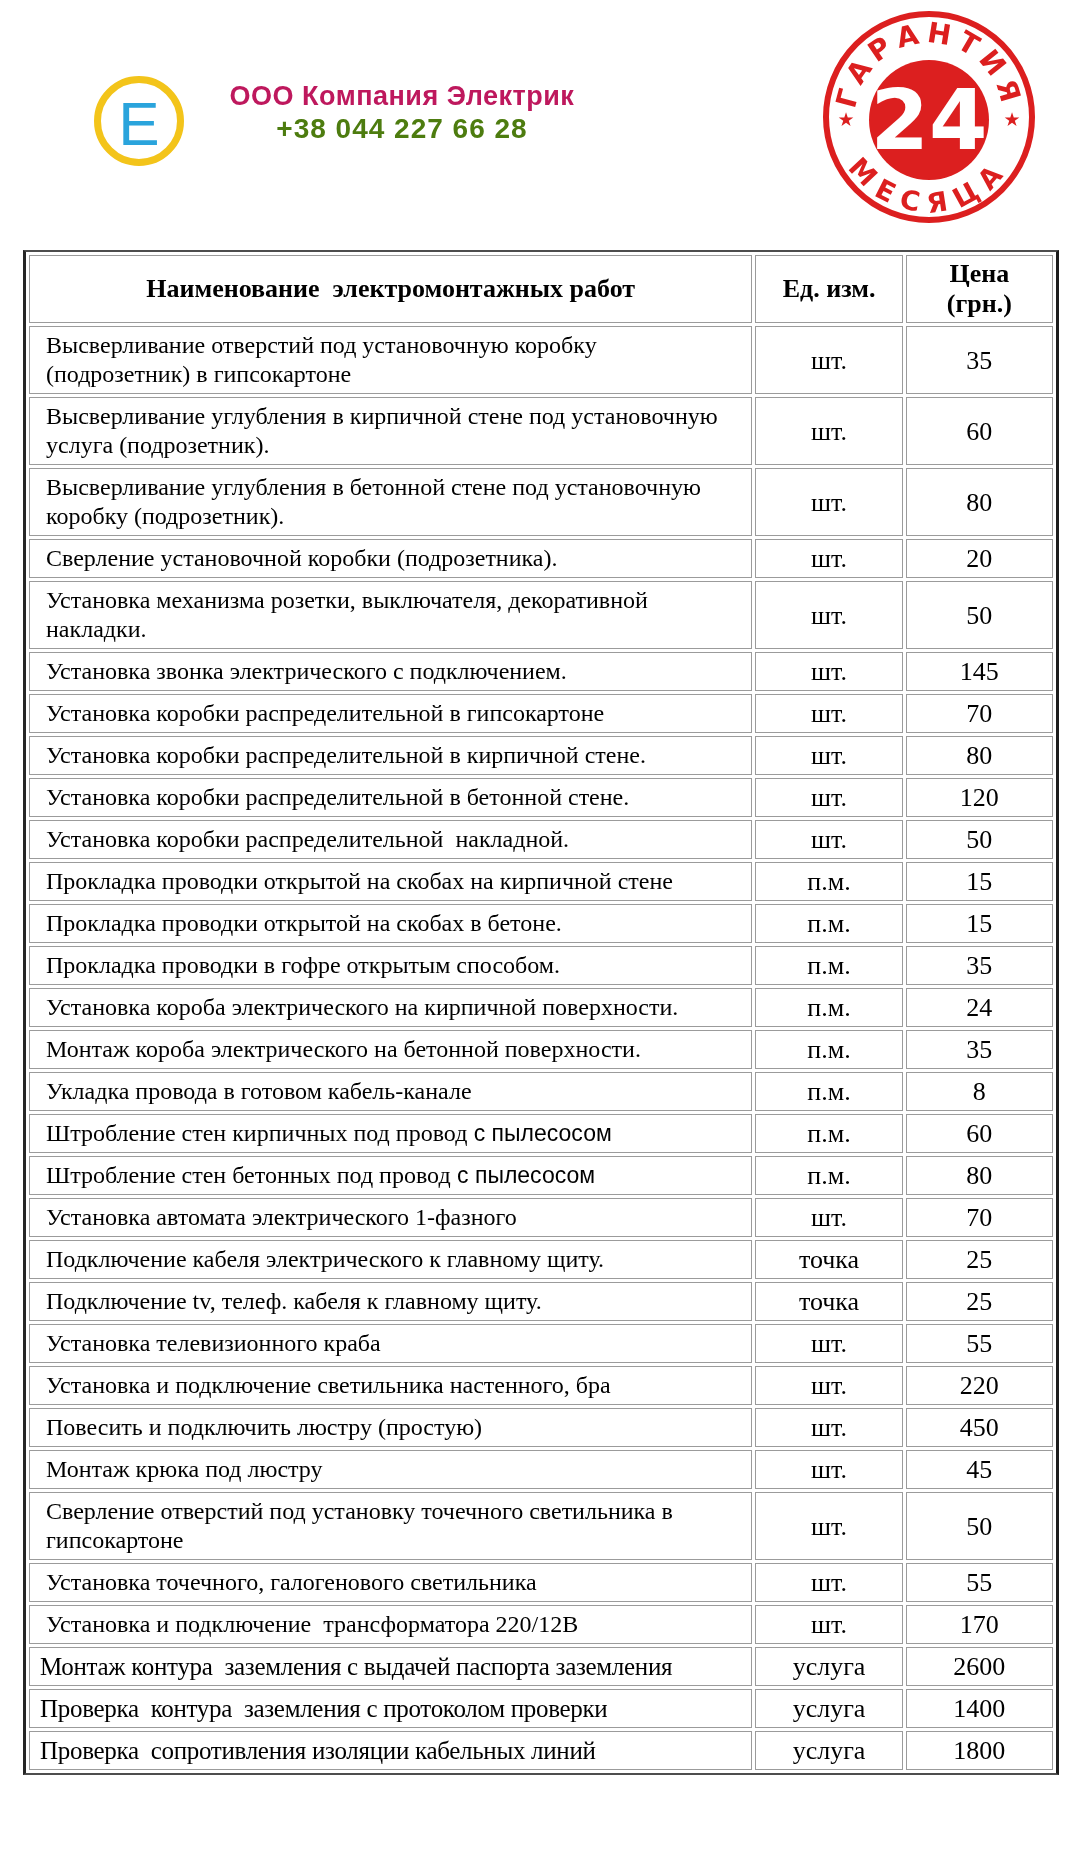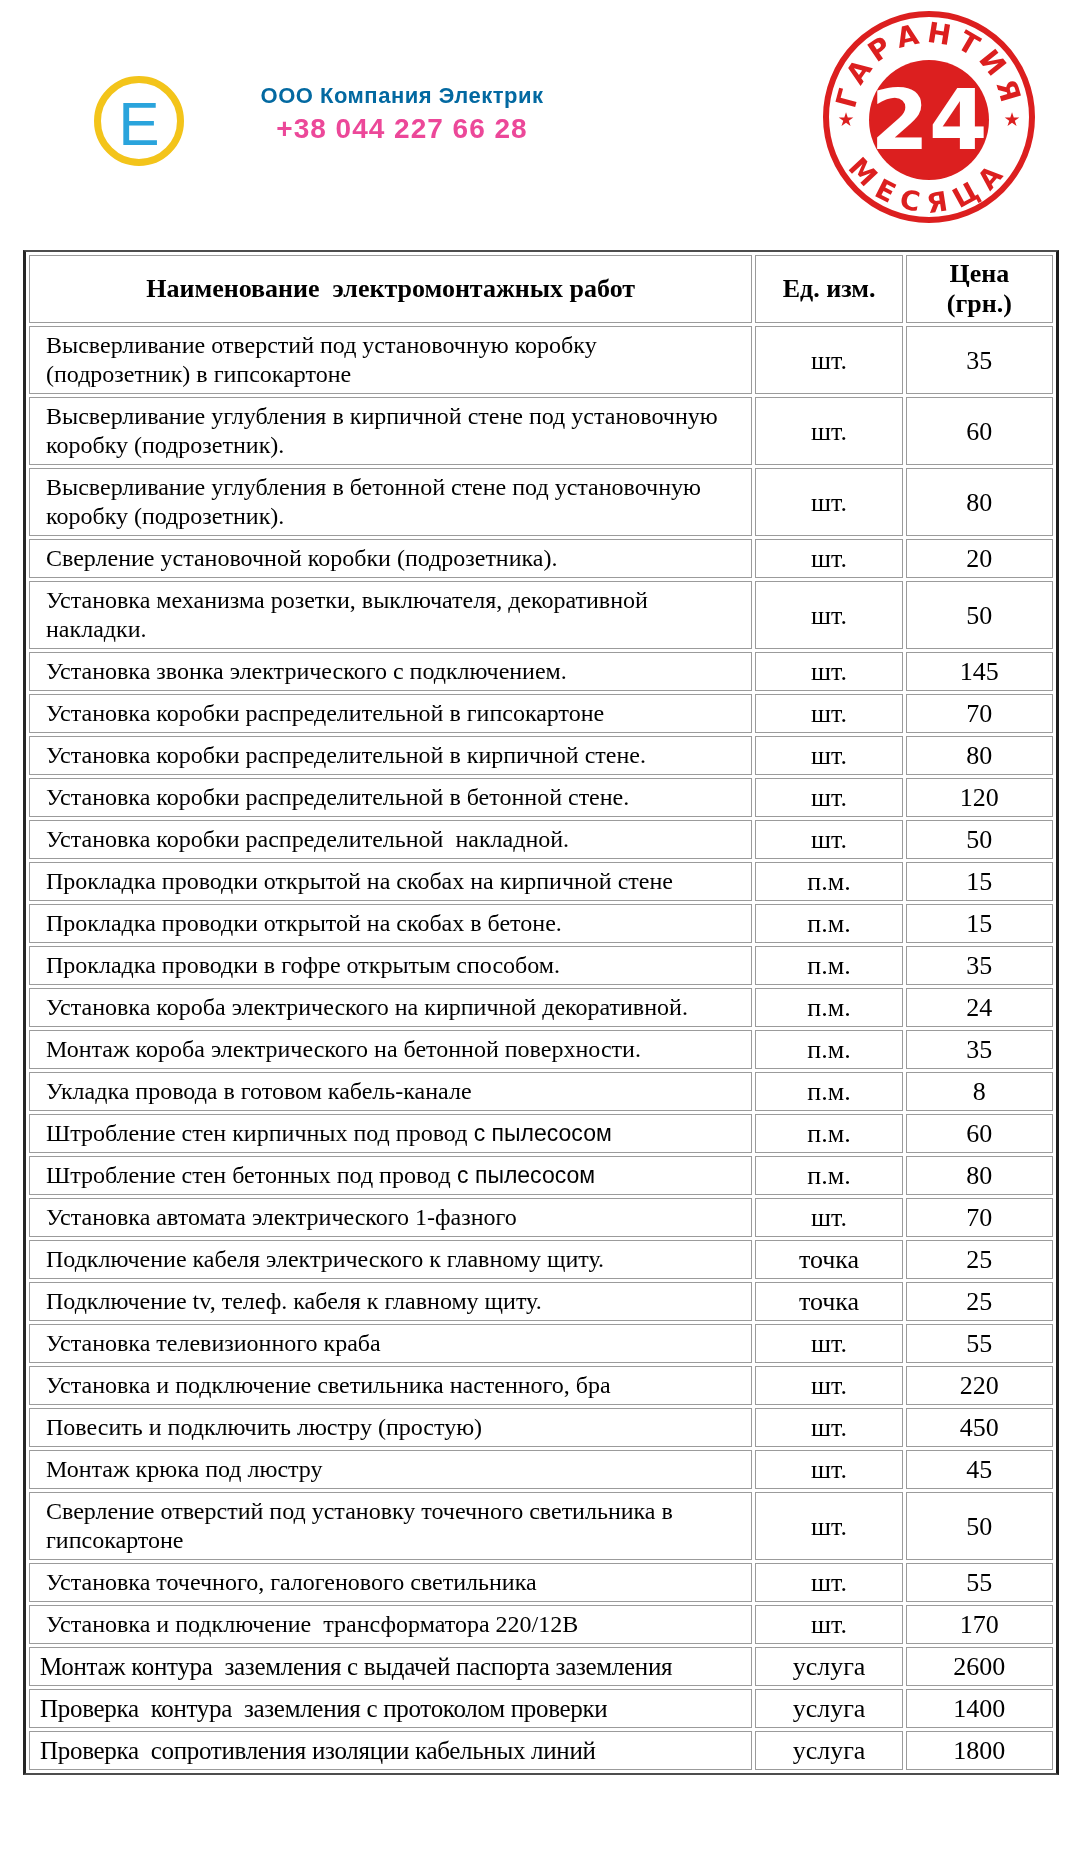--- a/index.html
+++ b/index.html
@@ -7,22 +7,22 @@
         font-family:"Liberation Serif",serif;color:#000;}
 
   
   #hdr{position:absolute;left:0;top:0;width:1088px;height:252px;}
   #logo{position:absolute;left:94px;top:76px;width:76px;height:76px;border:7px solid #f3c41a;
         border-radius:50%;display:flex;align-items:center;justify-content:center;background:#fff;}
   #logo .e{font-family:"Liberation Sans",sans-serif;font-weight:400;font-size:62px;line-height:62px;
         color:#2aa4dc;transform:translateY(3px);}
   #cotext{position:absolute;left:222px;top:80px;width:360px;text-align:center;
         font-family:"Liberation Sans",sans-serif;font-weight:bold;}
-  #coname{font-size:22px;line-height:32px;color:#0369a1;letter-spacing:0.5px;white-space:nowrap;}
-  #cophone{font-size:28px;line-height:34px;color:#ec4899;letter-spacing:1px;white-space:nowrap;}
+  #coname{font-size:27px;line-height:32px;color:#be185d;letter-spacing:0.5px;white-space:nowrap;}
+  #cophone{font-size:28px;line-height:34px;color:#4d7c0f;letter-spacing:1px;white-space:nowrap;}
 
   #badge{position:absolute;left:820px;top:2px;width:218px;height:228px;}
   #badge svg{width:100%;height:100%;}
   .btxt{font-family:"DejaVu Sans","Liberation Sans",sans-serif;font-weight:bold;fill:#dc1f1f;}
 
   
   #tblwrap{position:absolute;left:23px;top:250px;width:1036px;}
   table.price{border-collapse:separate;border-spacing:3px;width:1036px;table-layout:fixed;
         border:2px solid #4d4d4d;border-left:3px solid #262626;border-right:3px solid #1c1c1c;
         background:#ffffff;}
@@ -85,21 +85,21 @@
           <th>Цена (грн.)</th>
         </tr>
       </thead>
       <tbody id="rows">
           <tr>
             <td class="c-name"><span>Высверливание отверстий под установочную коробку (подрозетник) в гипсокартоне</span></td>
             <td class="c-unit">шт.</td>
             <td class="c-price">35</td>
           </tr>
           <tr>
-            <td class="c-name"><span>Высверливание углубления в кирпичной стене под установочную коробку (подрозетник).</span></td>
+            <td class="c-name"><span>Высверливание углубления в кирпичной стене под установочную услуга (подрозетник).</span></td>
             <td class="c-unit">шт.</td>
             <td class="c-price">60</td>
           </tr>
           <tr>
             <td class="c-name"><span>Высверливание углубления в бетонной стене под установочную коробку (подрозетник).</span></td>
             <td class="c-unit">шт.</td>
             <td class="c-price">80</td>
           </tr>
           <tr>
             <td class="c-name"><span>Сверление установочной коробки (подрозетника).</span></td>
@@ -145,21 +145,21 @@
             <td class="c-name"><span>Прокладка проводки открытой на скобах в бетоне.</span></td>
             <td class="c-unit">п.м.</td>
             <td class="c-price">15</td>
           </tr>
           <tr>
             <td class="c-name"><span>Прокладка проводки в гофре открытым способом.</span></td>
             <td class="c-unit">п.м.</td>
             <td class="c-price">35</td>
           </tr>
           <tr>
-            <td class="c-name"><span>Установка короба электрического на кирпичной декоративной.</span></td>
+            <td class="c-name"><span>Установка короба электрического на кирпичной поверхности.</span></td>
             <td class="c-unit">п.м.</td>
             <td class="c-price">24</td>
           </tr>
           <tr>
             <td class="c-name"><span>Монтаж короба электрического на бетонной поверхности.</span></td>
             <td class="c-unit">п.м.</td>
             <td class="c-price">35</td>
           </tr>
           <tr>
             <td class="c-name"><span>Укладка провода в готовом кабель-канале</span></td>

